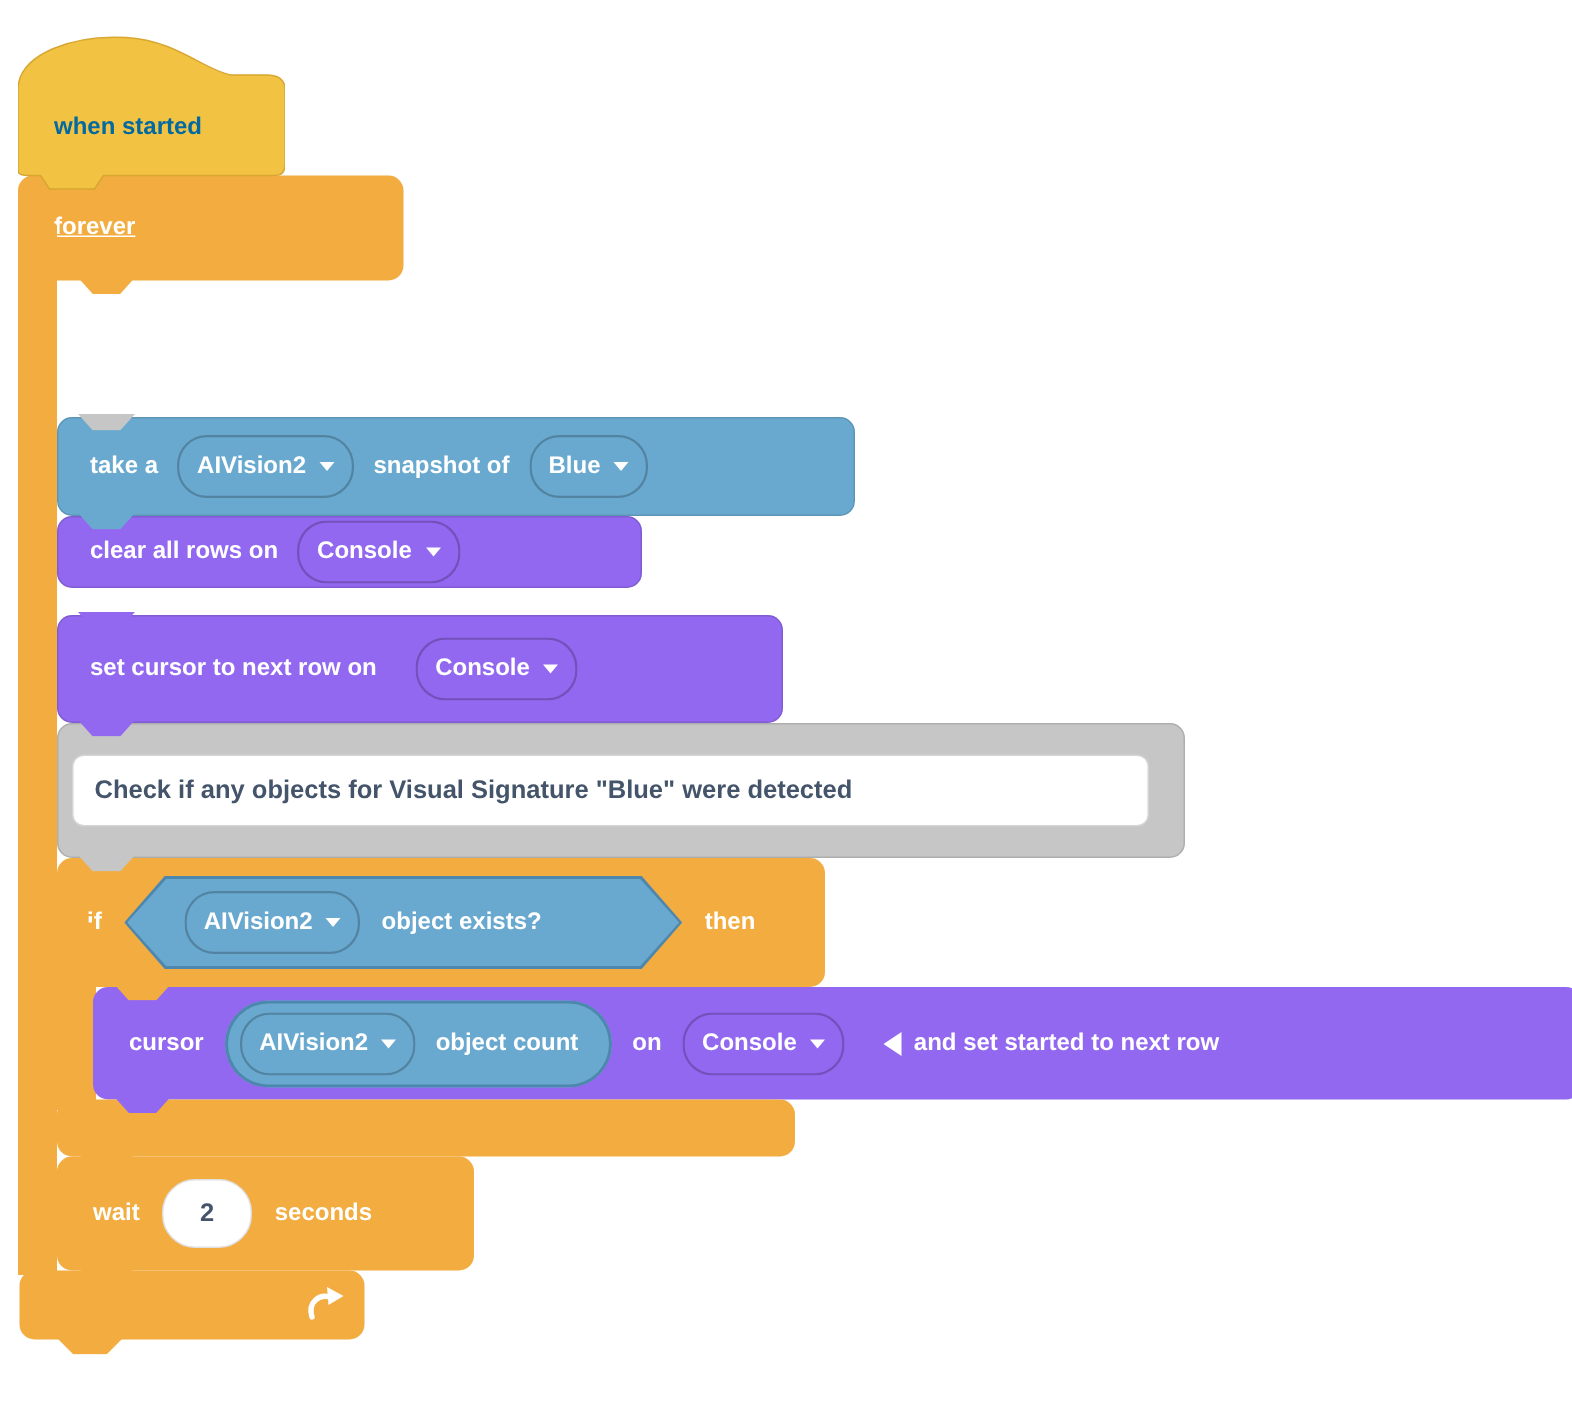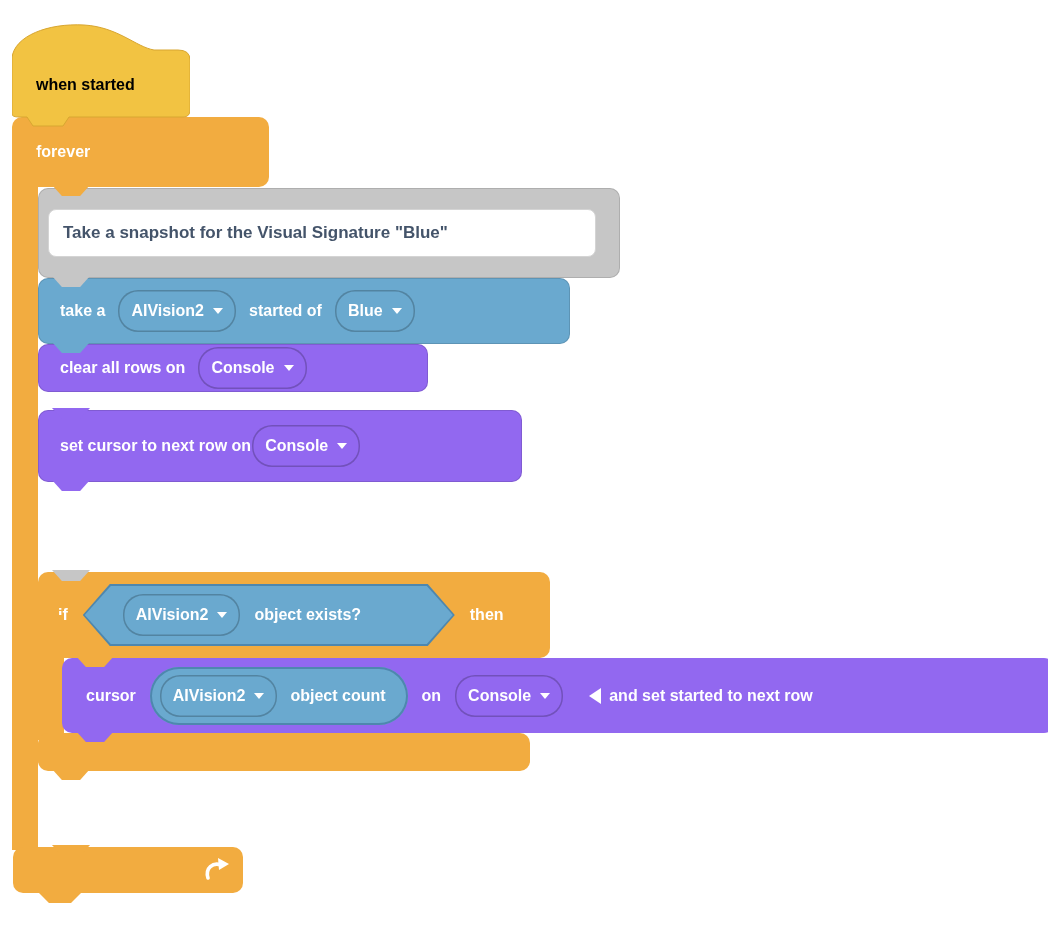--- a/index.html
+++ b/index.html
@@ -47,67 +47,67 @@
 </style>
 </head>
 <body>
 
 <div class="canvas">
 
   <svg class="part" style="left:12px;top:22px;z-index:4;" width="178" height="108" viewBox="0 0 178 108">
     <path d="M 0 92 L 0 36 C 2 14 36 1 72 3 C 106 5 124 25 142 28 L 166 28 Q 178 28 178 38
              L 178 88 Q 178 95 171 95 L 57 95 L 51 104 L 21 104 L 15 95 L 7 95 Q 0 95 0 92 Z" fill="var(--hat-yellow)" stroke="var(--hat-stroke)" stroke-width="1"></path>
   </svg>
-  <span class="part lbl" style="left:36px;top:76px;color:#000000;font-size:16px;z-index:5;">when started</span>
+  <span class="part lbl" style="left:36px;top:76px;color:#0369a1;font-size:16px;z-index:5;">when started</span>
 
-  <div class="blk orange" style="left:12px;top:117px;width:233px;height:70px;padding-left:24px;">
+  <div class="blk orange" style="left:12px;top:117px;width:233px;height:70px;padding-left:24px;text-decoration:underline;">
     <span class="lbl">forever</span>
   </div>
   <div class="spine" style="left:12px;top:150px;width:26px;height:700px;"></div>
   <div class="bump" style="left:52px;top:185px;width:38px;background:var(--control-orange);"></div>
 
-  <div class="blk gray edge" style="left:38px;top:188px;width:562px;height:90px;padding:0 10px;">
-    <div class="comment-box" style="width:518px;">
-      <span class="lbl">Take a snapshot for the Visual Signature "Blue"</span>
-    </div>
-  </div>
   <div class="bump" style="left:52px;top:276px;width:38px;background:var(--comment-gray);"></div>
 
   <div class="blk blue edge" style="left:38px;top:278px;width:510px;height:66px;padding-left:22px;gap:13px;">
     <span class="lbl">take a</span>
     <div class="dd">
       <span class="lbl">AIVision2</span>
       <span class="tri"></span>
     </div>
-    <span class="lbl">started of</span>
+    <span class="lbl">snapshot of</span>
     <div class="dd">
       <span class="lbl">Blue</span>
       <span class="tri"></span>
     </div>
   </div>
   <div class="bump" style="left:52px;top:342px;width:38px;background:var(--sensing-blue);"></div>
 
   <div class="blk purple edge" style="left:38px;top:344px;width:368px;height:48px;padding-left:22px;gap:13px;">
     <span class="lbl">clear all rows on</span>
     <div class="dd">
       <span class="lbl">Console</span>
       <span class="tri"></span>
     </div>
   </div>
   <div class="bump" style="left:52px;top:408px;width:38px;background:var(--console-purple);"></div>
 
-  <div class="blk purple edge" style="left:38px;top:410px;width:462px;height:72px;padding-left:22px;gap:1px;">
+  <div class="blk purple edge" style="left:38px;top:410px;width:462px;height:72px;padding-left:22px;gap:26px;">
     <span class="lbl">set cursor to next row on</span>
     <div class="dd">
       <span class="lbl">Console</span>
       <span class="tri"></span>
     </div>
   </div>
   <div class="bump" style="left:52px;top:480px;width:38px;background:var(--console-purple);"></div>
 
+  <div class="blk gray edge" style="left:38px;top:482px;width:732px;height:90px;padding:0 10px;">
+    <div class="comment-box" style="width:688px;">
+      <span class="lbl">Check if any objects for Visual Signature "Blue" were detected</span>
+    </div>
+  </div>
   <div class="bump" style="left:52px;top:570px;width:38px;background:var(--comment-gray);"></div>
 
   <div class="blk orange" style="left:38px;top:572px;width:492px;height:86px;padding-left:20px;gap:15px;">
     <span class="lbl">if</span>
     <div class="hex-outer">
       <div class="hex-inner">
         <div class="dd">
           <span class="lbl">AIVision2</span>
           <span class="tri"></span>
         </div>
@@ -134,20 +134,27 @@
       <span class="tri"></span>
     </div>
     <span class="collapse" style="margin-left:12px;"></span>
     <span class="lbl" style="margin-left:-6px;">and set started to next row</span>
   </div>
   <div class="bump" style="left:76px;top:731px;width:38px;background:var(--console-purple);"></div>
 
   <div class="blk orange" style="left:38px;top:733px;width:492px;height:38px;"></div>
   <div class="bump" style="left:52px;top:769px;width:38px;background:var(--control-orange);"></div>
 
+  <div class="blk orange" style="left:38px;top:771px;width:254px;height:76px;padding-left:24px;gap:15px;">
+    <span class="lbl">wait</span>
+    <div class="oval">
+      <span class="lbl">2</span>
+    </div>
+    <span class="lbl">seconds</span>
+  </div>
   <div class="bump" style="left:52px;top:845px;width:38px;background:var(--control-orange);"></div>
 
   <div class="blk orange" style="left:13px;top:847px;width:230px;height:46px;">
     <svg style="position:absolute;right:12px;top:9px;" width="30" height="28" viewBox="0 0 30 28">
       <path d="M7 22 C 4 12, 12 6, 20 9" fill="none" stroke="#fff" stroke-width="3.6" stroke-linecap="round"></path>
       <polygon points="17,2 28,8 18,14" fill="#fff"></polygon>
     </svg>
   </div>
   <div class="bump" style="left:37px;top:891px;width:46px;height:12px;background:var(--control-orange);"></div>
 

